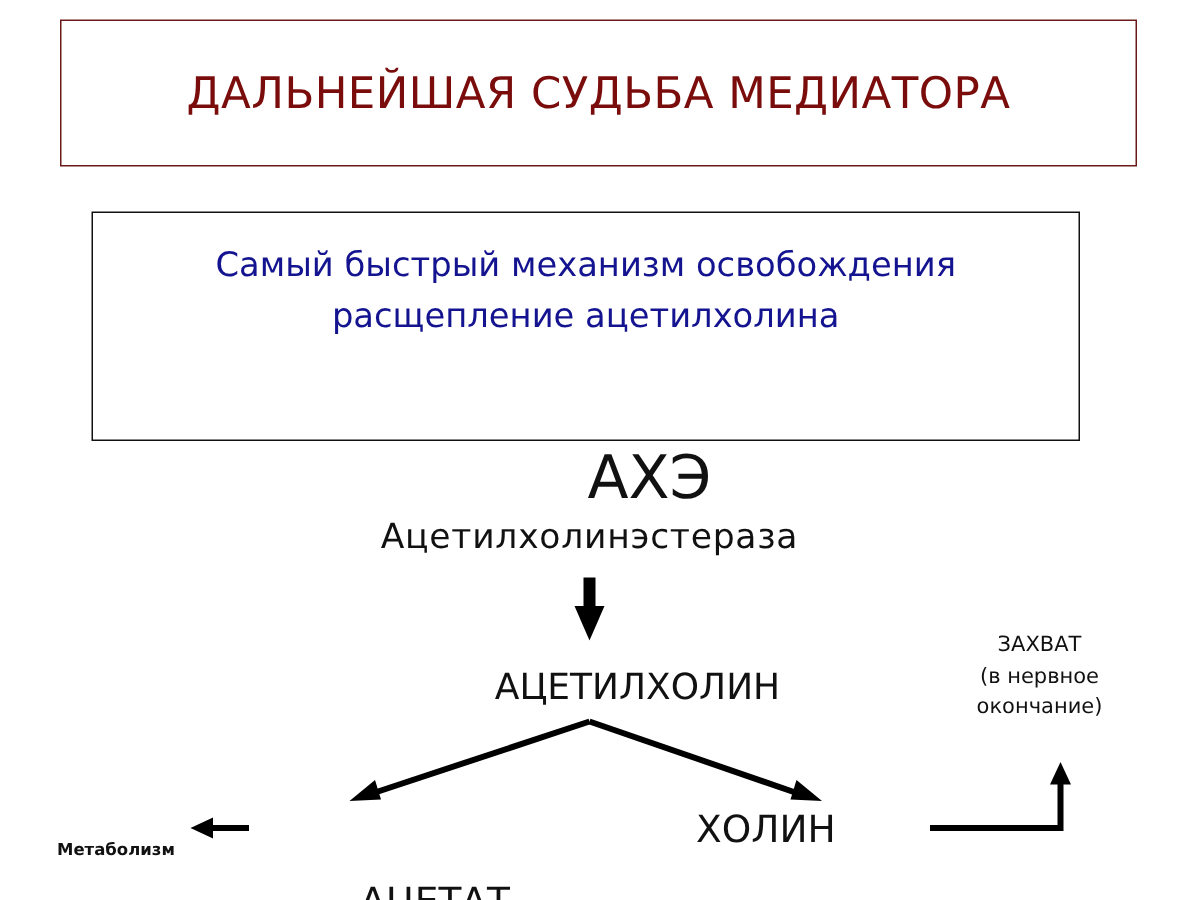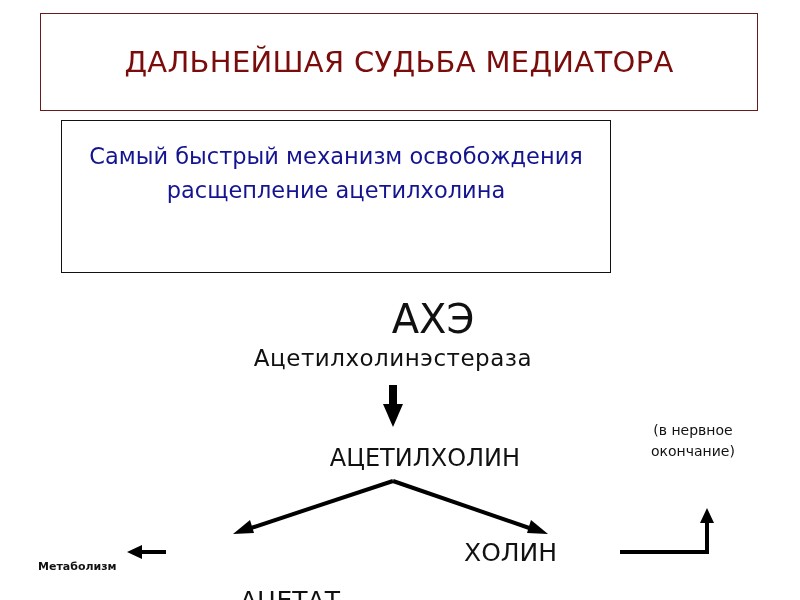--- a/index.html
+++ b/index.html
@@ -11,21 +11,21 @@
     .title-box {
       position: absolute; left: 40px; top: 13px; width: 718px; height: 98px;
       border: 1px solid #6b1a1a; box-sizing: border-box;
       display: flex; align-items: center; justify-content: center;
     }
     .title-text {
       color: #7a0c0c; font-size: 29px; font-family: "DejaVu Sans", sans-serif;
       letter-spacing: 0.3px;
     }
     .content-box {
-      position: absolute; left: 61px; top: 120px; width: 550px; height: 153px;
+      position: absolute; left: 61px; top: 141px; width: 659px; height: 153px;
       border: 1px solid #111; box-sizing: border-box;
     }
     .content-text {
       position: absolute; left: 0; right: 0; top: 18px;
       text-align: center; color: #141491; font-size: 22.5px; line-height: 34px;
       font-family: "DejaVu Sans", sans-serif;
     }
     .content-text div { white-space: nowrap; }
     .lbl { position: absolute; color: #111; white-space: nowrap; font-family: "DejaVu Sans", sans-serif; }
     .ache { left: 0; width: 786px; top: 296px; text-align: center; font-size: 40px; margin-left: 40px; }
@@ -54,20 +54,21 @@
   </div>
 </div>
 
 <div class="lbl ache">АХЭ</div>
 <div class="lbl ache-full">Ацетилхолинэстераза</div>
 <div class="lbl acetylcholine">АЦЕТИЛХОЛИН</div>
 <div class="lbl acetate">АЦЕТАТ</div>
 <div class="lbl choline">ХОЛИН</div>
 <div class="lbl metabolism">Метаболизм</div>
 <div class="lbl reuptake">
+  <div>ЗАХВАТ</div>
   <div>(в нервное</div>
   <div>окончание)</div>
 </div>
 
 <svg class="arrows" width="800" height="600" viewBox="0 0 800 600">
 
   <g>
     <rect x="389" y="385" width="8" height="20" fill="#000"></rect>
     <polygon points="383,404 403,404 393,427" fill="#000"></polygon>
   </g>

